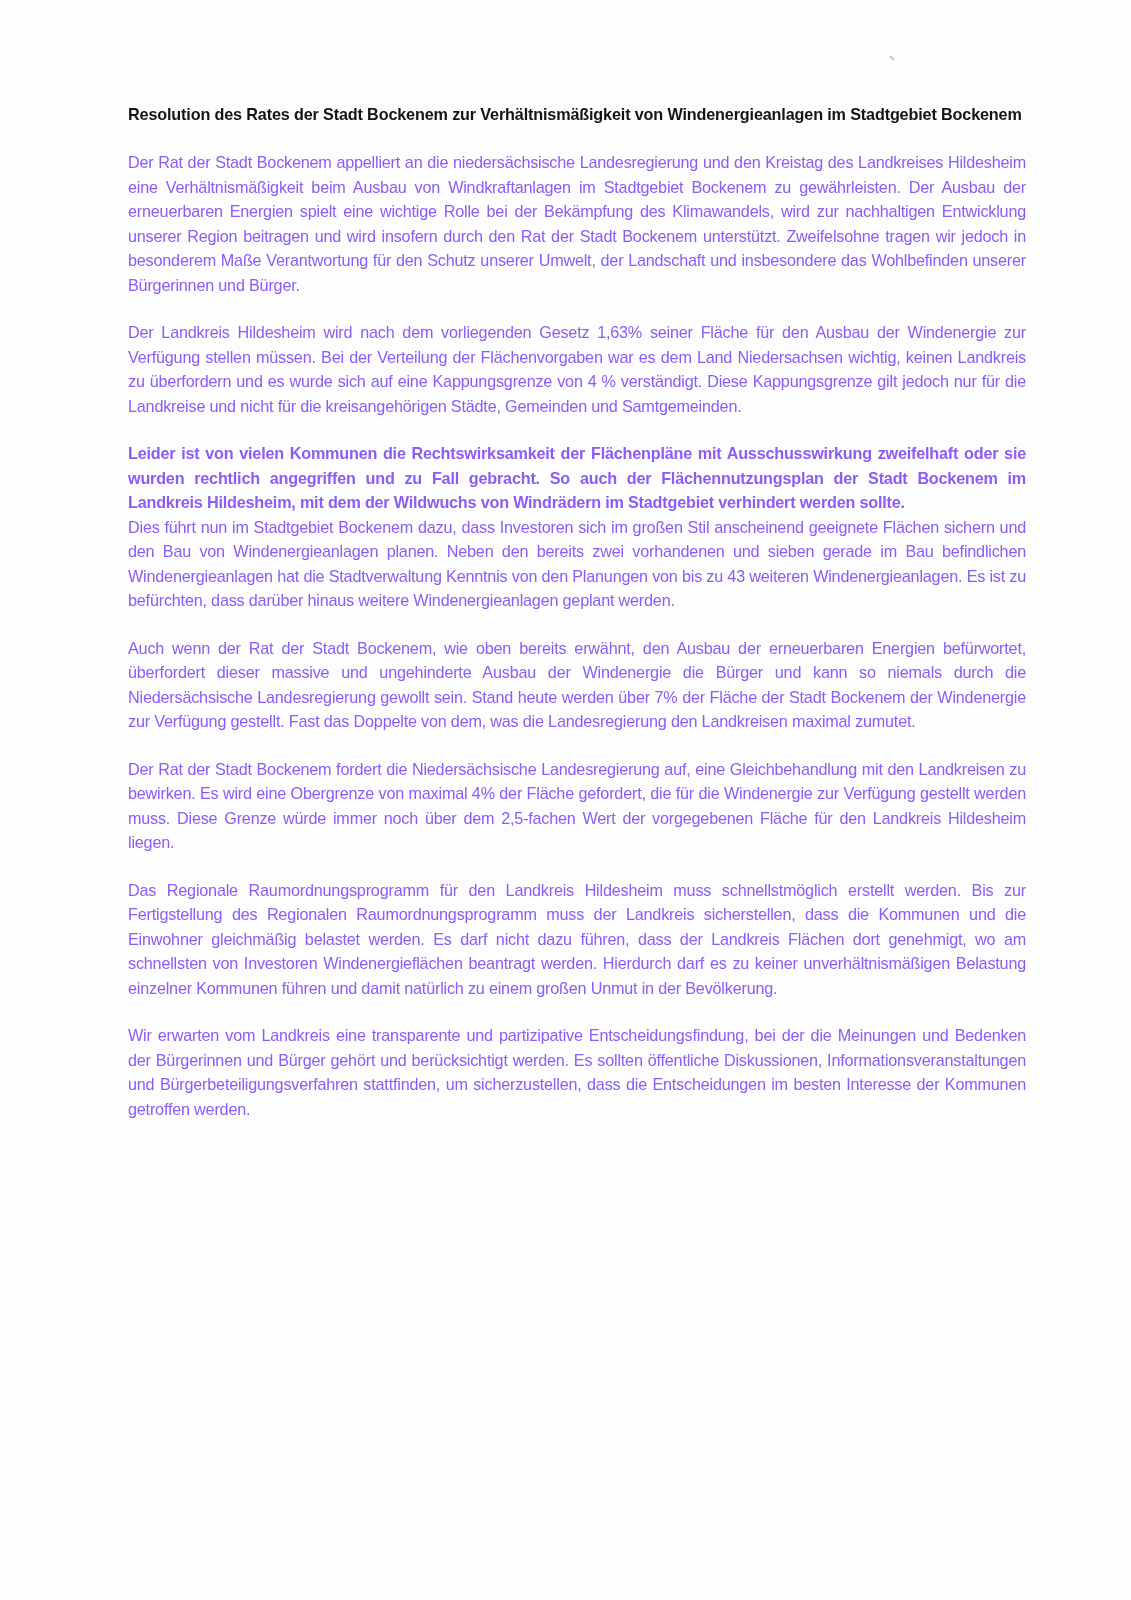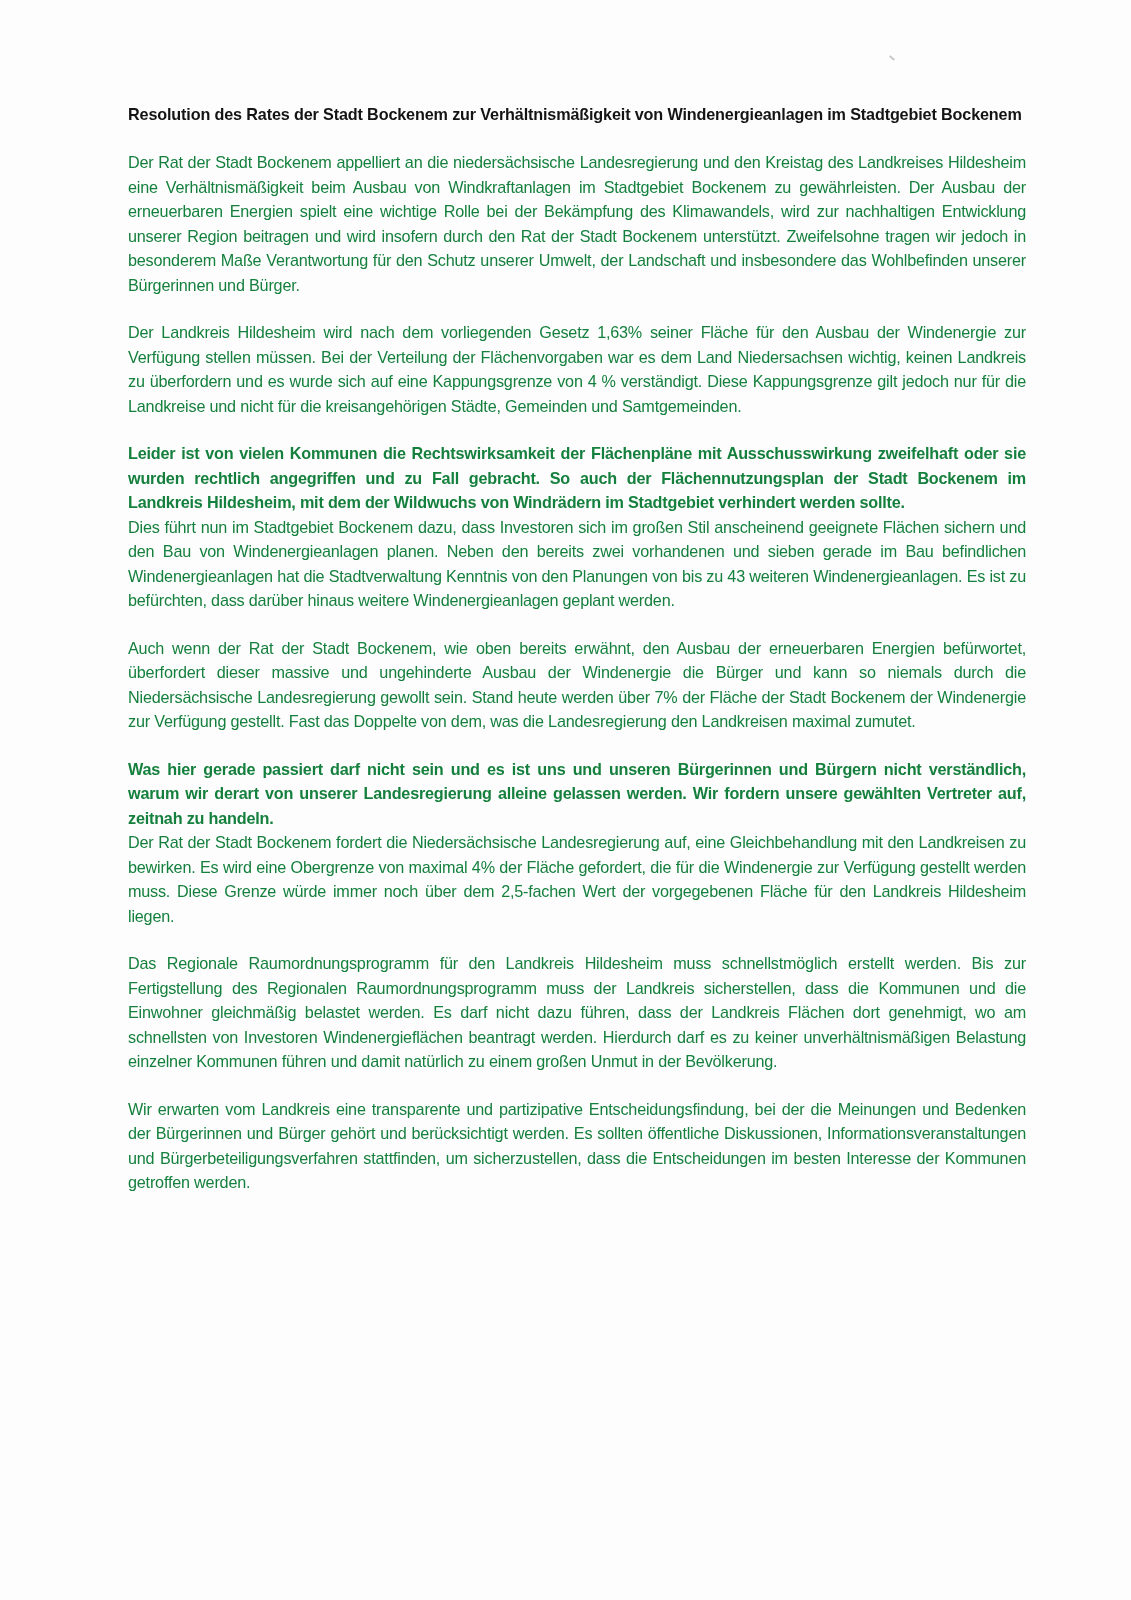--- a/index.html
+++ b/index.html
@@ -44,39 +44,38 @@
       margin: 0 0 24px 0;
       letter-spacing: -0.15px;
       color: #141414;
     }
     .para {
       font-size: 16.2px;
       line-height: 24.5px;
       text-align: justify;
       margin: 0 0 23px 0;
       letter-spacing: -0.2px;
-      color: #15803d;
+      color: #8b5cf6;
     }
     .para.tight {
       margin-bottom: 0;
       font-weight: bold;
     }
   </style>
 </head>
 <body>
 
 <div class="page">
   <div class="speck"></div>
 
   <div class="content">
     <p class="title">Resolution des Rates der Stadt Bockenem zur Verhältnismäßigkeit von Windenergieanlagen im Stadtgebiet Bockenem</p>
 
     <p class="para">Der Rat der Stadt Bockenem appelliert an die niedersächsische Landesregierung und den Kreistag des Landkreises Hildesheim eine Verhältnismäßigkeit beim Ausbau von Windkraftanlagen im Stadtgebiet Bockenem zu gewährleisten. Der Ausbau der erneuerbaren Energien spielt eine wichtige Rolle bei der Bekämpfung des Klimawandels, wird zur nachhaltigen Entwicklung unserer Region beitragen und wird insofern durch den Rat der Stadt Bockenem unterstützt. Zweifelsohne tragen wir jedoch in besonderem Maße Verantwortung für den Schutz unserer Umwelt, der Landschaft und insbesondere das Wohlbefinden unserer Bürgerinnen und Bürger.</p>
     <p class="para">Der Landkreis Hildesheim wird nach dem vorliegenden Gesetz 1,63% seiner Fläche für den Ausbau der Windenergie zur Verfügung stellen müssen. Bei der Verteilung der Flächenvorgaben war es dem Land Niedersachsen wichtig, keinen Landkreis zu überfordern und es wurde sich auf eine Kappungsgrenze von 4 % verständigt. Diese Kappungsgrenze gilt jedoch nur für die Landkreise und nicht für die kreisangehörigen Städte, Gemeinden und Samtgemeinden.</p>
     <p class="para tight">Leider ist von vielen Kommunen die Rechtswirksamkeit der Flächenpläne mit Ausschusswirkung zweifelhaft oder sie wurden rechtlich angegriffen und zu Fall gebracht. So auch der Flächennutzungsplan der Stadt Bockenem im Landkreis Hildesheim, mit dem der Wildwuchs von Windrädern im Stadtgebiet verhindert werden sollte.</p>
     <p class="para">Dies führt nun im Stadtgebiet Bockenem dazu, dass Investoren sich im großen Stil anscheinend geeignete Flächen sichern und den Bau von Windenergieanlagen planen. Neben den bereits zwei vorhandenen und sieben gerade im Bau befindlichen Windenergieanlagen hat die Stadtverwaltung Kenntnis von den Planungen von bis zu 43 weiteren Windenergieanlagen. Es ist zu befürchten, dass darüber hinaus weitere Windenergieanlagen geplant werden.</p>
     <p class="para">Auch wenn der Rat der Stadt Bockenem, wie oben bereits erwähnt, den Ausbau der erneuerbaren Energien befürwortet, überfordert dieser massive und ungehinderte Ausbau der Windenergie die Bürger und kann so niemals durch die Niedersächsische Landesregierung gewollt sein. Stand heute werden über 7% der Fläche der Stadt Bockenem der Windenergie zur Verfügung gestellt. Fast das Doppelte von dem, was die Landesregierung den Landkreisen maximal zumutet.</p>
-    <p class="para tight">Was hier gerade passiert darf nicht sein und es ist uns und unseren Bürgerinnen und Bürgern nicht verständlich, warum wir derart von unserer Landesregierung alleine gelassen werden. Wir fordern unsere gewählten Vertreter auf, zeitnah zu handeln.</p>
     <p class="para">Der Rat der Stadt Bockenem fordert die Niedersächsische Landesregierung auf, eine Gleichbehandlung mit den Landkreisen zu bewirken. Es wird eine Obergrenze von maximal 4% der Fläche gefordert, die für die Windenergie zur Verfügung gestellt werden muss. Diese Grenze würde immer noch über dem 2,5-fachen Wert der vorgegebenen Fläche für den Landkreis Hildesheim liegen.</p>
     <p class="para">Das Regionale Raumordnungsprogramm für den Landkreis Hildesheim muss schnellstmöglich erstellt werden. Bis zur Fertigstellung des Regionalen Raumordnungsprogramm muss der Landkreis sicherstellen, dass die Kommunen und die Einwohner gleichmäßig belastet werden. Es darf nicht dazu führen, dass der Landkreis Flächen dort genehmigt, wo am schnellsten von Investoren Windenergieflächen beantragt werden. Hierdurch darf es zu keiner unverhältnismäßigen Belastung einzelner Kommunen führen und damit natürlich zu einem großen Unmut in der Bevölkerung.</p>
     <p class="para">Wir erwarten vom Landkreis eine transparente und partizipative Entscheidungsfindung, bei der die Meinungen und Bedenken der Bürgerinnen und Bürger gehört und berücksichtigt werden. Es sollten öffentliche Diskussionen, Informationsveranstaltungen und Bürgerbeteiligungsverfahren stattfinden, um sicherzustellen, dass die Entscheidungen im besten Interesse der Kommunen getroffen werden.</p>
   </div>
 </div>
 
 </body></html>

